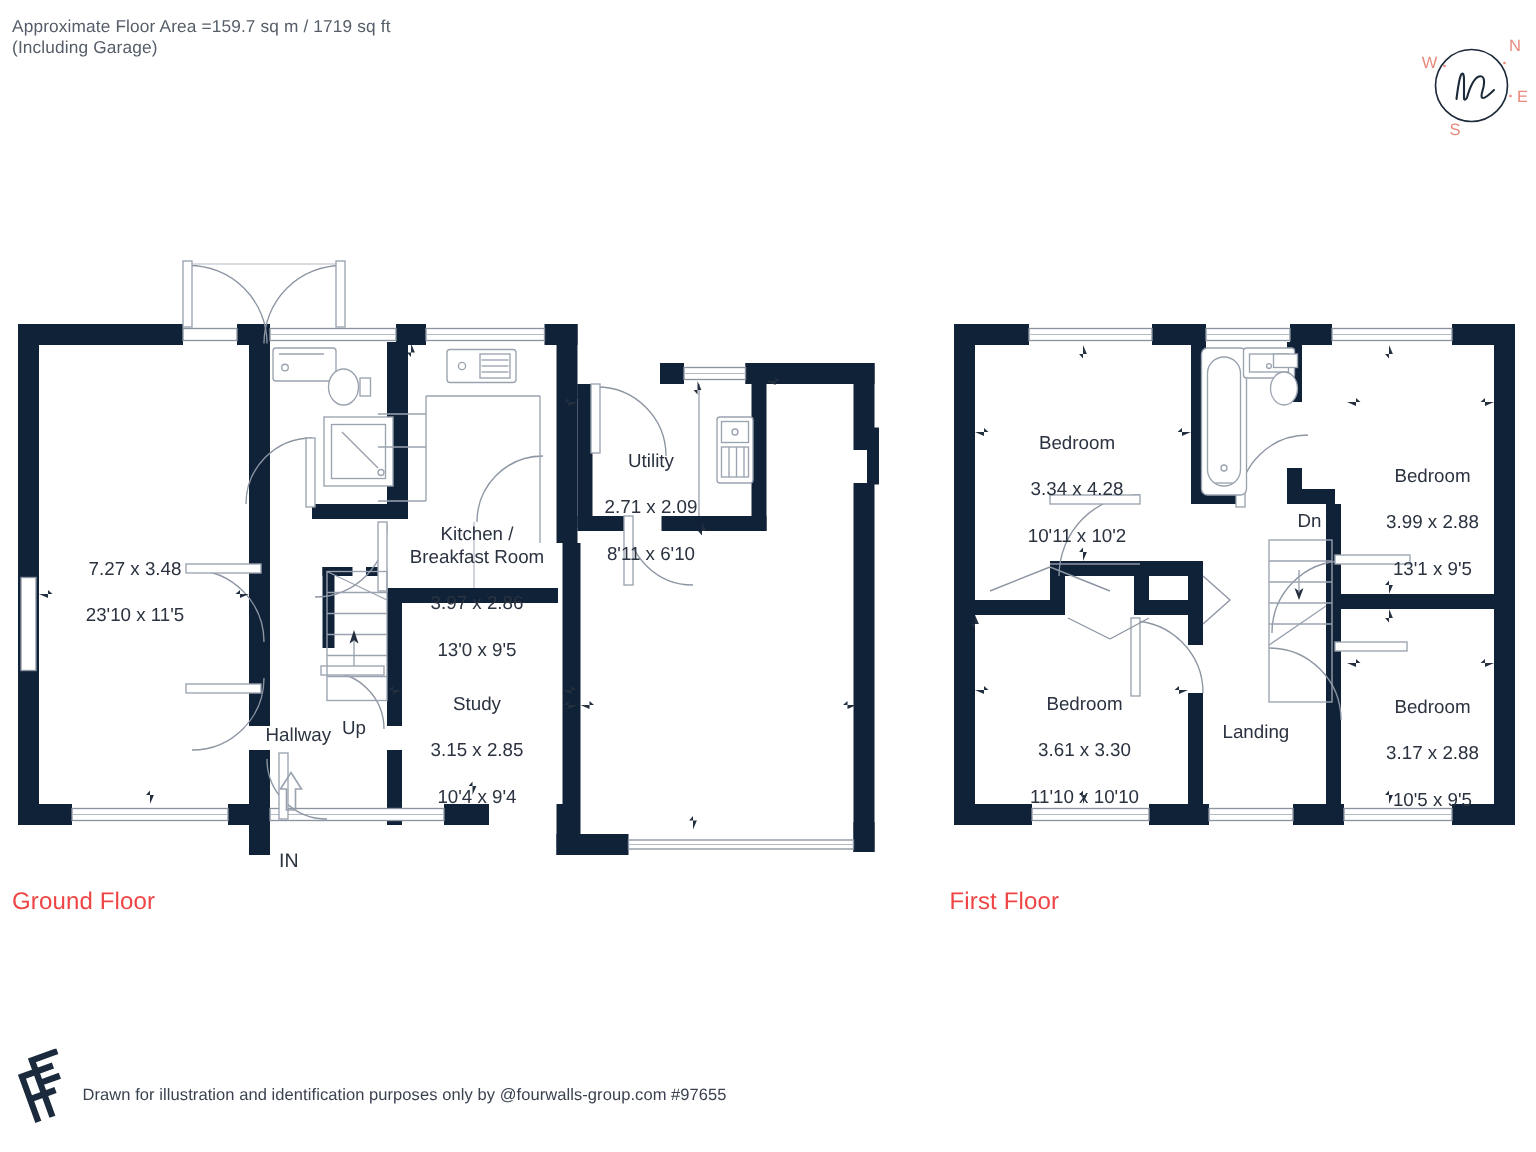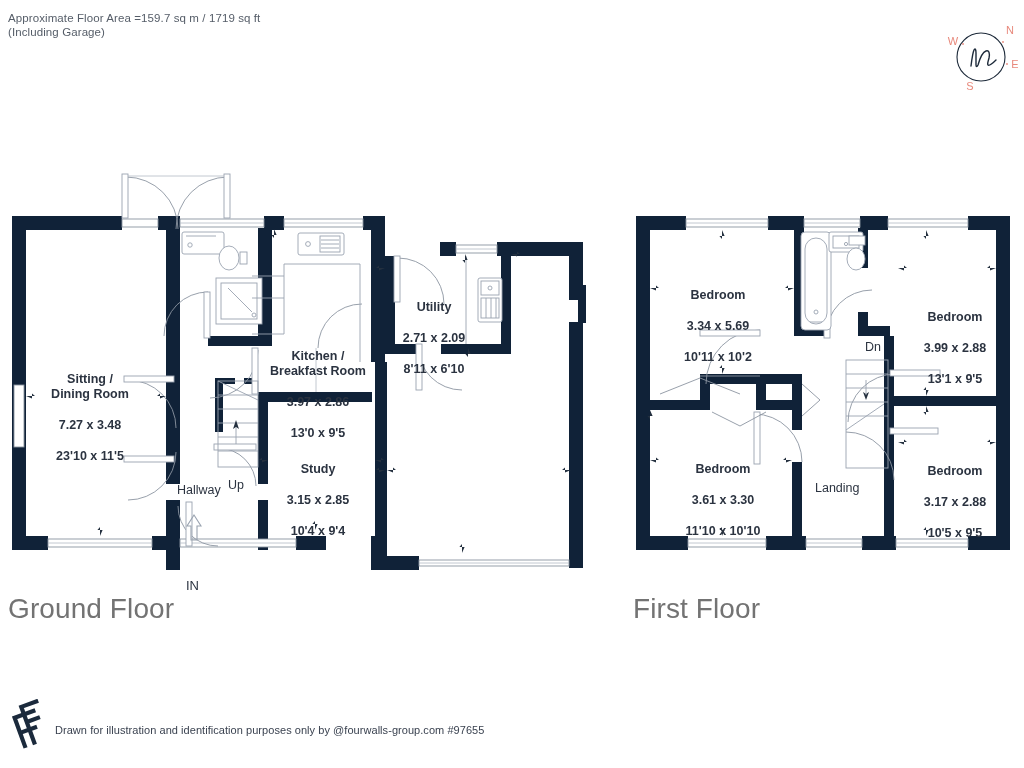--- a/index.html
+++ b/index.html
@@ -22,35 +22,35 @@
   }
 
   
   .compass{position:absolute;left:944px;top:20px;width:74px;height:74px;}
 
   
   .plan{position:absolute;left:0;top:0;}
 
   
   .floor-title{
-    position:absolute;font-size:28px;color:#737373;
+    position:absolute;font-size:16px;color:#ef4444;
     letter-spacing:.1px;font-weight:400;
   }
   #gf-title{left:8px;top:593px;}
   #ff-title{left:633px;top:593px;}
 
   
   .footer-logo{position:absolute;left:6px;top:699px;width:48px;height:52px;}
   .footer-text{
     position:absolute;left:55px;top:724px;
     font-size:11px;color:#3a4250;letter-spacing:.05px;
   }
 
   
-  .rlabel{position:absolute;text-align:center;font-size:12.5px;line-height:15.5px;color:#2b3340;white-space:pre-line;font-weight:bold;}
+  .rlabel{position:absolute;text-align:center;font-size:12.5px;line-height:15.5px;color:#2b3340;white-space:pre-line;}
   .rname{display:block;}
   .rdim{display:block;}
   .small-lab{position:absolute;font-size:12.5px;color:#2b3340;}
 </style>
 </head>
 <body>
 
 <div class="page">
 
   <div class="area-note"><span>Approximate Floor Area =159.7 sq m / 1719 sq ft</span><br><span>(Including Garage)</span></div>
@@ -388,22 +388,20 @@
         <path class="arw" d="M722 536 l0 -9 l-2.6 3 l2.6 0 l2.6 0 Z"></path>
         <path class="arw" d="M898 442 l9 0 l-3 -2.6 l0 2.6 l0 2.6 Z"></path>
         <path class="arw" d="M996 442 l-9 0 l3 -2.6 l0 2.6 l0 2.6 Z"></path>
         <path class="arw" d="M926 406 l0 9 l-2.6 -3 l2.6 0 l2.6 0 Z"></path>
         <path class="arw" d="M926 536 l0 -9 l-2.6 3 l2.6 0 l2.6 0 Z"></path>
       </g>
     </g>
   </svg>
 
   <div class="rlabel" style="left:20px;top:356px;width:140px;">
-    <span class="rname">Sitting /
-Dining Room</span>
     <span class="rdim">7.27 x 3.48</span>
     <span class="rdim">23'10 x 11'5</span>
   </div>
 
   <div class="rlabel" style="left:248px;top:333px;width:140px;">
     <span class="rname">Kitchen /
 Breakfast Room</span>
     <span class="rdim">3.97 x 2.86</span>
     <span class="rdim">13'0 x 9'5</span>
   </div>
@@ -416,25 +414,25 @@
 
   <div class="rlabel" style="left:263px;top:446px;width:110px;">
     <span class="rname">Study</span>
     <span class="rdim">3.15 x 2.85</span>
     <span class="rdim">10'4 x 9'4</span>
   </div>
 
 
   <div class="small-lab" style="left:177px;top:483px;">Hallway</div>
   <div class="small-lab" style="left:228px;top:478px;">Up</div>
-  <div class="small-lab" style="left:186px;top:578px;font-size:13px;">IN</div>
+  <div class="small-lab" style="left:186px;top:566px;font-size:13px;">IN</div>
 
   <div class="rlabel" style="left:658px;top:272px;width:120px;">
     <span class="rname">Bedroom</span>
-    <span class="rdim">3.34 x 5.69</span>
+    <span class="rdim">3.34 x 4.28</span>
     <span class="rdim">10'11 x 10'2</span>
   </div>
 
   <div class="rlabel" style="left:895px;top:294px;width:120px;">
     <span class="rname">Bedroom</span>
     <span class="rdim">3.99 x 2.88</span>
     <span class="rdim">13'1 x 9'5</span>
   </div>
 
   <div class="rlabel" style="left:661px;top:446px;width:124px;">

